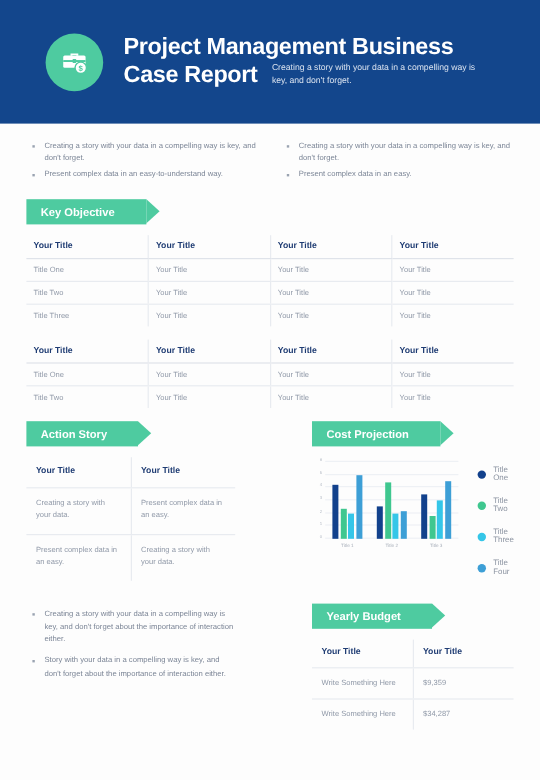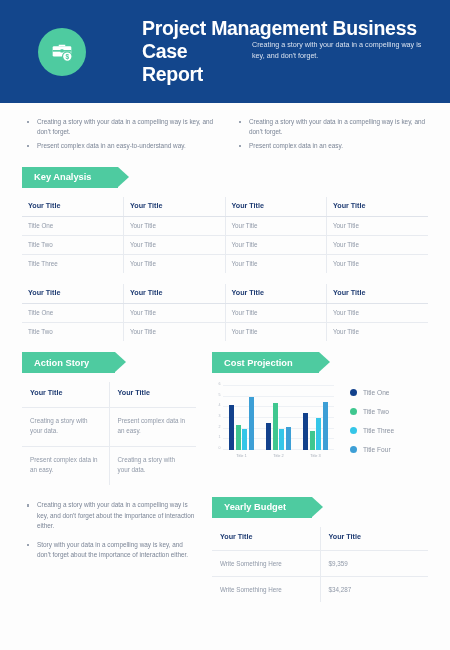--- a/index.html
+++ b/index.html
@@ -19,21 +19,20 @@
     background: #fdfdfd;
   }
 
   
   .header {
     height: 103px;
     background: #13468C;
     display: flex;
     align-items: center;
     padding: 0 28px 0 38px;
-    gap: 39px;
   }
   .header-icon {
     width: 48px;
     height: 48px;
     border-radius: 50%;
     background: #4ECBA0;
     flex: 0 0 48px;
     display: flex;
     align-items: center;
     justify-content: center;
@@ -141,21 +140,21 @@
     border-left: 1px solid #e8ebf0;
   }
   table.data tr:last-child td { border-bottom: none; }
 
   
   .split {
     display: flex;
     gap: 16px;
   }
   .col-left { width: 174px; flex: 0 0 174px; }
-  .col-right { flex: 1; }
+  .col-right { flex: 1; margin-left: 48px; }
 
   table.plan { width: 100%; border-collapse: collapse; table-layout: fixed; }
   table.plan th {
     text-align: left;
     font-size: 7.2px;
     font-weight: bold;
     color: #1F3C73;
     padding: 6px 8px 10px 8px;
     border-bottom: 1px solid #e8ebf0;
   }
@@ -291,21 +290,21 @@
           <li>Present complex data in an easy-to-understand way.</li>
         </ul>
         <ul class="bullets">
           <li>Creating a story with your data in a compelling way is key, and don't forget.</li>
           <li>Present complex data in an easy.</li>
         </ul>
       </div>
     </div>
 
     <div class="section">
-      <div class="banner">Key Analysis</div>
+      <div class="banner">Key Objective</div>
       <table class="data">
         <thead>
           <tr>
             <th>Your Title</th>
             <th>Your Title</th>
             <th>Your Title</th>
             <th>Your Title</th>
           </tr>
         </thead>
         <tbody>

